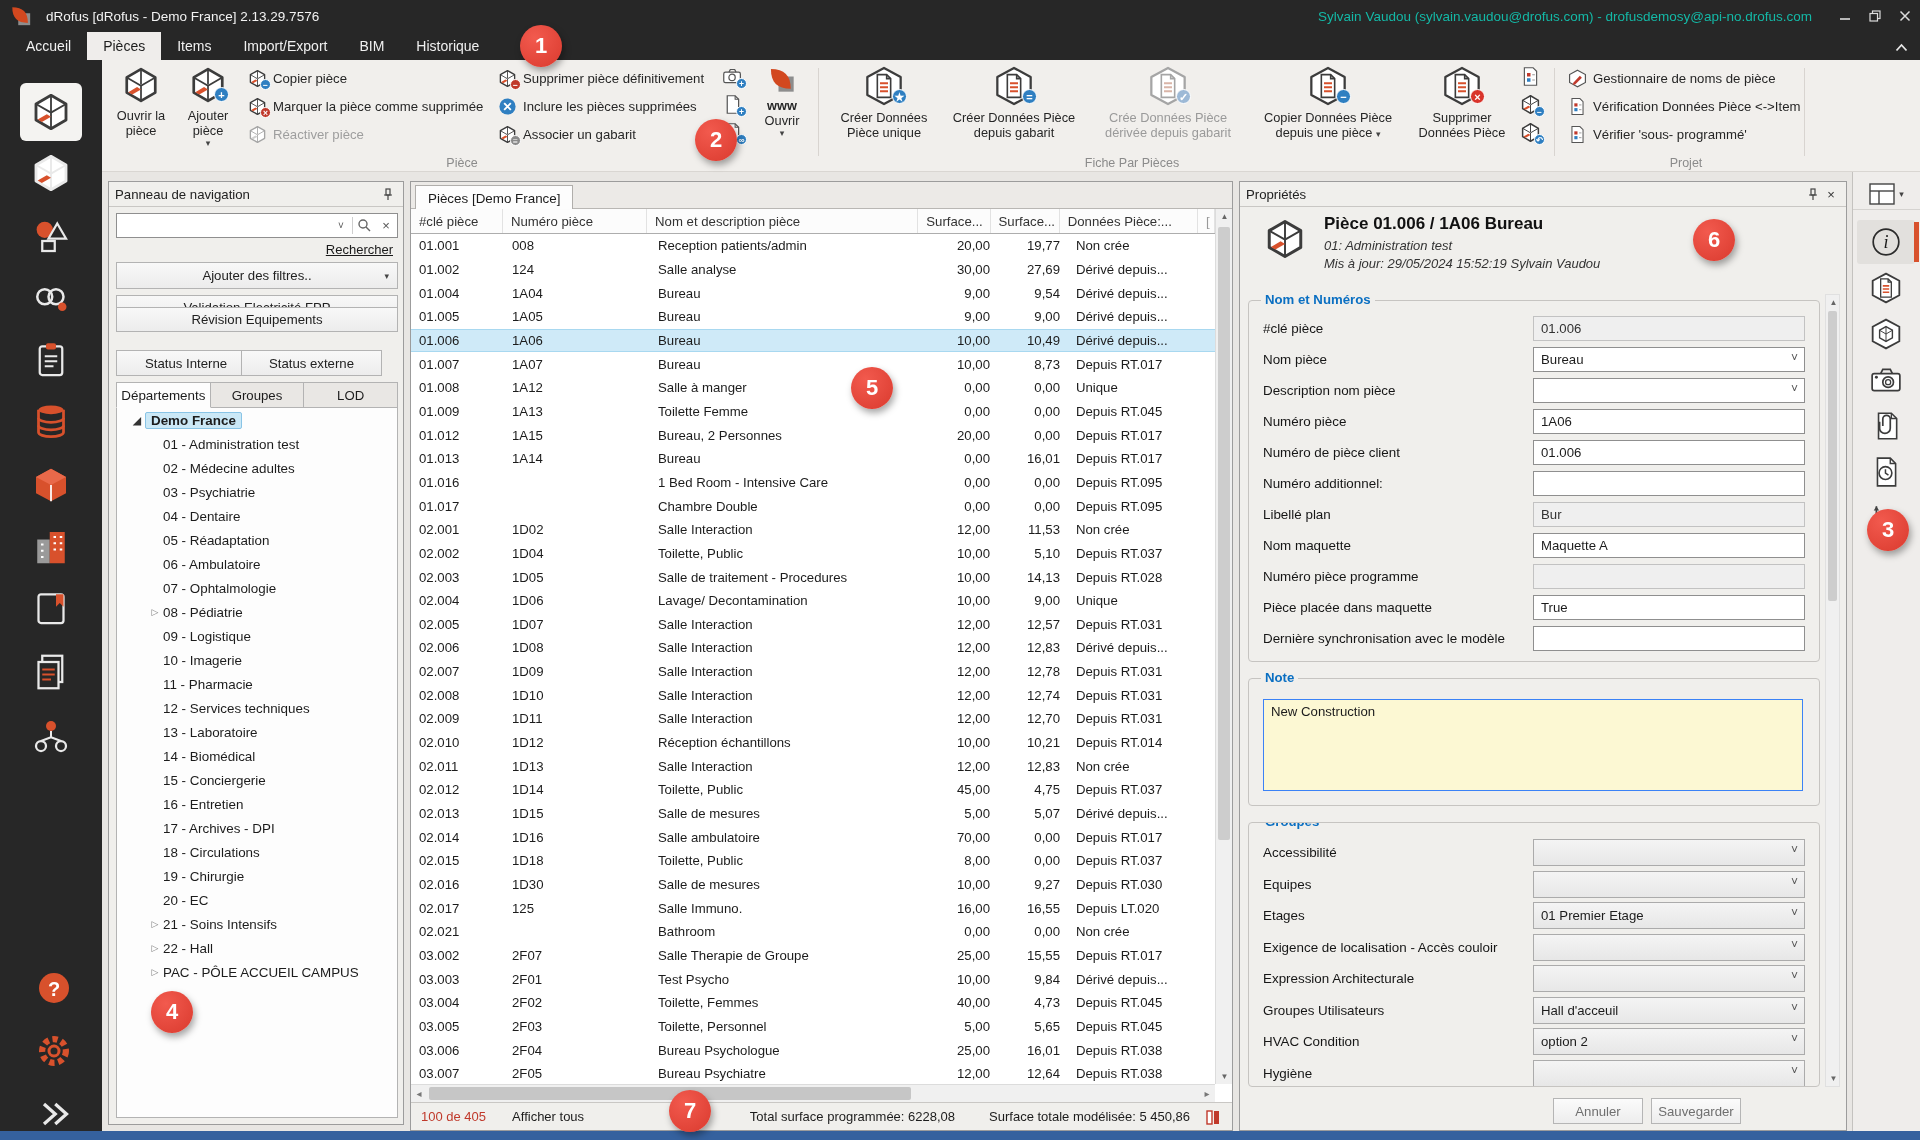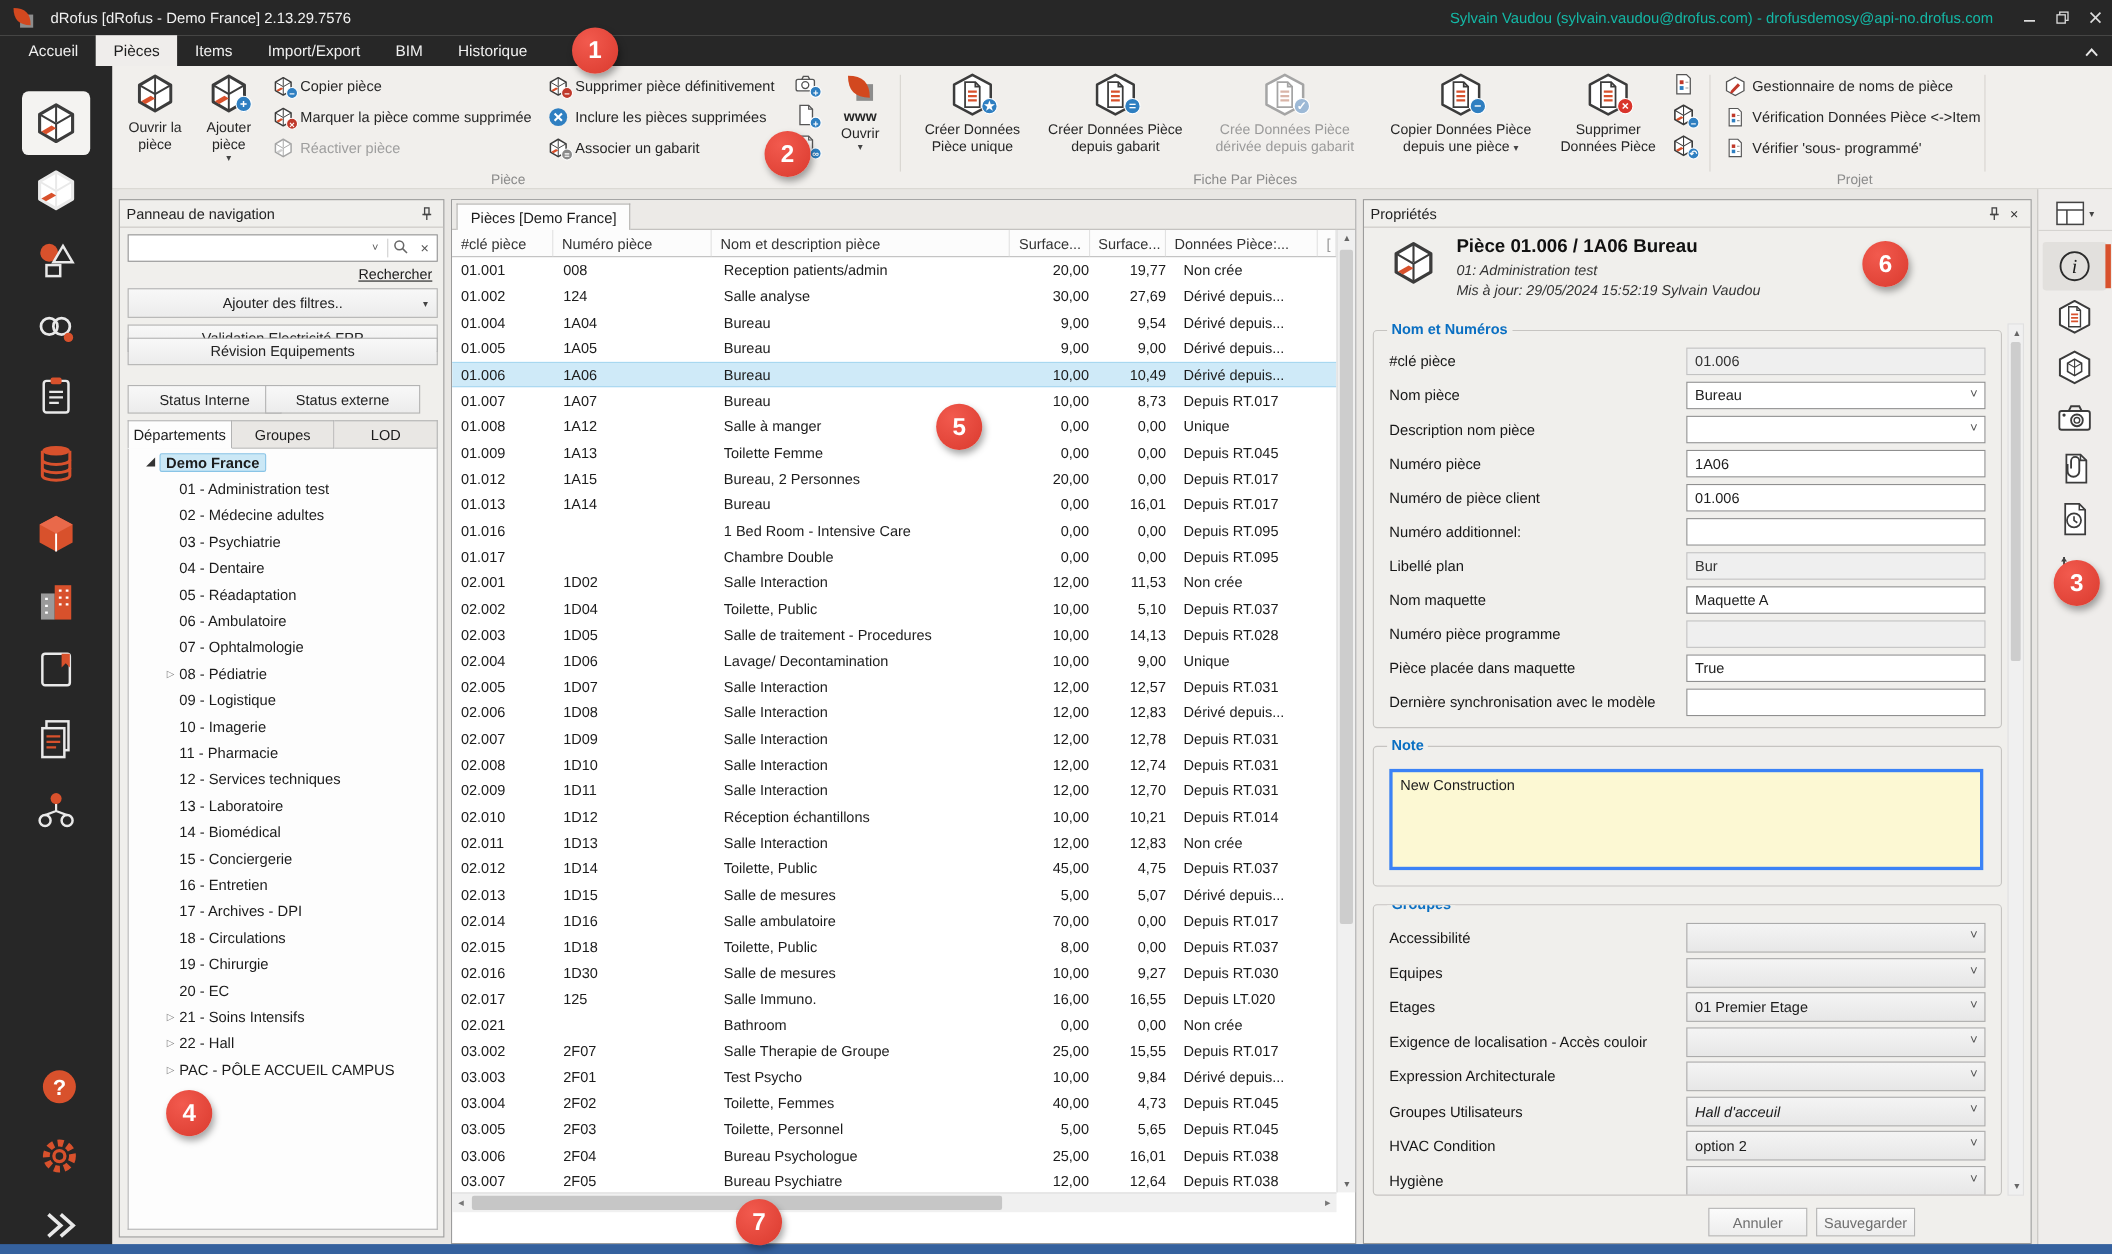--- a/index.html
+++ b/index.html
@@ -106,21 +106,21 @@
   .psub { position:absolute; left:74px; top:26px; font-size:13px; font-style:italic; color:#333; }
   .pupd { position:absolute; left:74px; top:44px; font-size:13px; font-style:italic; color:#333; }
   .fset { position:absolute; left:8px; width:572px; border:1px solid #c6c4c1; border-radius:4px; }
   .fset-legend { position:absolute; top:-9px; left:12px; background:#f0efec; color:#0a6fc2; font-weight:bold; font-size:13.2px; padding:0 4px; }
   .pfrow { position:absolute; left:14px; right:14px; height:31px; display:flex; align-items:center; }
   .pfrow label { flex:1; font-size:13.4px; color:#161616; }
   .pctl { width:272px; height:25px; border:1px solid #8f8f8f; background:#fff; font-size:13.2px; display:flex; align-items:center; padding:0 7px; position:relative; }
   .pctl.readonly { background:#efefef; border-color:#c2c2c2; color:#333; }
   .pctl.select::after { content:"˅"; position:absolute; right:6px; top:3px; color:#555; font-size:12px; }
   .pctl.gray { background:linear-gradient(#f4f4f4,#e7e7e7); border-color:#ababab; }
-  .notebox { position:absolute; left:14px; top:20px; width:540px; height:92px; background:#fcf8d3; border:3px solid #3b82f6; font-size:13.2px; padding:4px 7px; }
+  .notebox { position:absolute; left:14px; top:20px; width:540px; height:92px; background:#fcf8d3; border:1px solid #3b82f6; font-size:13.2px; padding:4px 7px; }
   .pbtn { position:absolute; height:26px; width:90px; background:linear-gradient(#fbfbfb,#ededed); border:1px solid #b5b5b5; display:flex; align-items:center; justify-content:center; font-size:13.2px; color:#6f6f6f; }
   .pscroll { position:absolute; right:6px; top:112px; width:15px; height:793px; background:#f0f0f0; border:1px solid #e0e0e0; }
   .pthumb { position:absolute; left:2px; right:2px; top:16px; height:290px; background:#cdcdcd; border-radius:2px; }
 
   
   .rightstrip { position:absolute; right:0; top:172px; width:68px; bottom:0; background:#efedeb; border-left:1px solid #c4c2bf; }
   .rs-top { position:absolute; left:0; top:6px; width:100%; height:32px; display:flex; align-items:center; justify-content:center; gap:4px; border-bottom:1px solid #d5d3d0; }
   .rs-top .ic { width:26px; height:24px; }
   .rsitem { position:absolute; left:4px; width:58px; height:44px; display:flex; align-items:center; justify-content:center; }
   .rsitem .ic { width:32px; height:32px; }
@@ -1015,20 +1015,32 @@
   <div class="vscroll">
     <span class="sarr" style="top:0;">▲</span>
     <div class="vthumb"></div>
     <span class="sarr" style="bottom:0;">▼</span>
   </div>
   <div class="hscroll">
     <span class="harr" style="left:0;">◂</span>
     <div class="hthumb"></div>
     <span class="harr" style="right:0;">▸</span>
   </div>
+  <div class="tstatus">
+    <span class="cnt">100 de 405</span>
+    <span class="showall">Afficher tous</span>
+    <span class="tot">Total surface programmée: 6228,08</span>
+    <span class="mod">Surface totale modélisée: 5 450,86</span>
+    <span class="ic sicon">
+        <svg viewBox="0 0 20 20">
+          <rect x="3" y="4" width="5" height="13" fill="#fff" stroke="#c0392b" stroke-width="1.4"></rect>
+          <rect x="10" y="4" width="5" height="13" fill="#c0392b"></rect>
+        </svg>
+      </span>
+  </div>
 </div>
 
 <div class="panel" style="left:1239px; top:181px; width:608px; height:950px;">
   <div class="panel-header">
     <span class="ph-title">Propriétés</span>
     <span class="phbtn">
         <svg viewBox="0 0 12 13">
           <rect x="4" y="1" width="4" height="6" fill="none" stroke="#444" stroke-width="1.2"></rect>
           <path d="M2 7h8M6 7v5" stroke="#444" stroke-width="1.2" fill="none"></path>
         </svg>
@@ -1121,21 +1133,21 @@
         <div class="pfrow" style="top: 94.5px;">
           <label>Exigence de localisation - Accès couloir</label>
           <div class="pctl select gray" style="height: 27px;"></div>
         </div>
         <div class="pfrow" style="top: 126px;">
           <label>Expression Architecturale</label>
           <div class="pctl select gray" style="height: 27px;"></div>
         </div>
         <div class="pfrow" style="top: 157.5px;">
           <label>Groupes Utilisateurs</label>
-          <div class="pctl select gray" style="height: 27px; font-style: italic;">Hall d'acceuil</div>
+          <div class="pctl select gray" style="height: 27px;">Hall d'acceuil</div>
         </div>
         <div class="pfrow" style="top: 189px;">
           <label>HVAC Condition</label>
           <div class="pctl select gray" style="height: 27px;">option 2</div>
         </div>
         <div class="pfrow" style="top: 220.5px;">
           <label>Hygiène</label>
           <div class="pctl select gray" style="height: 27px;"></div>
         </div>
       </div>

